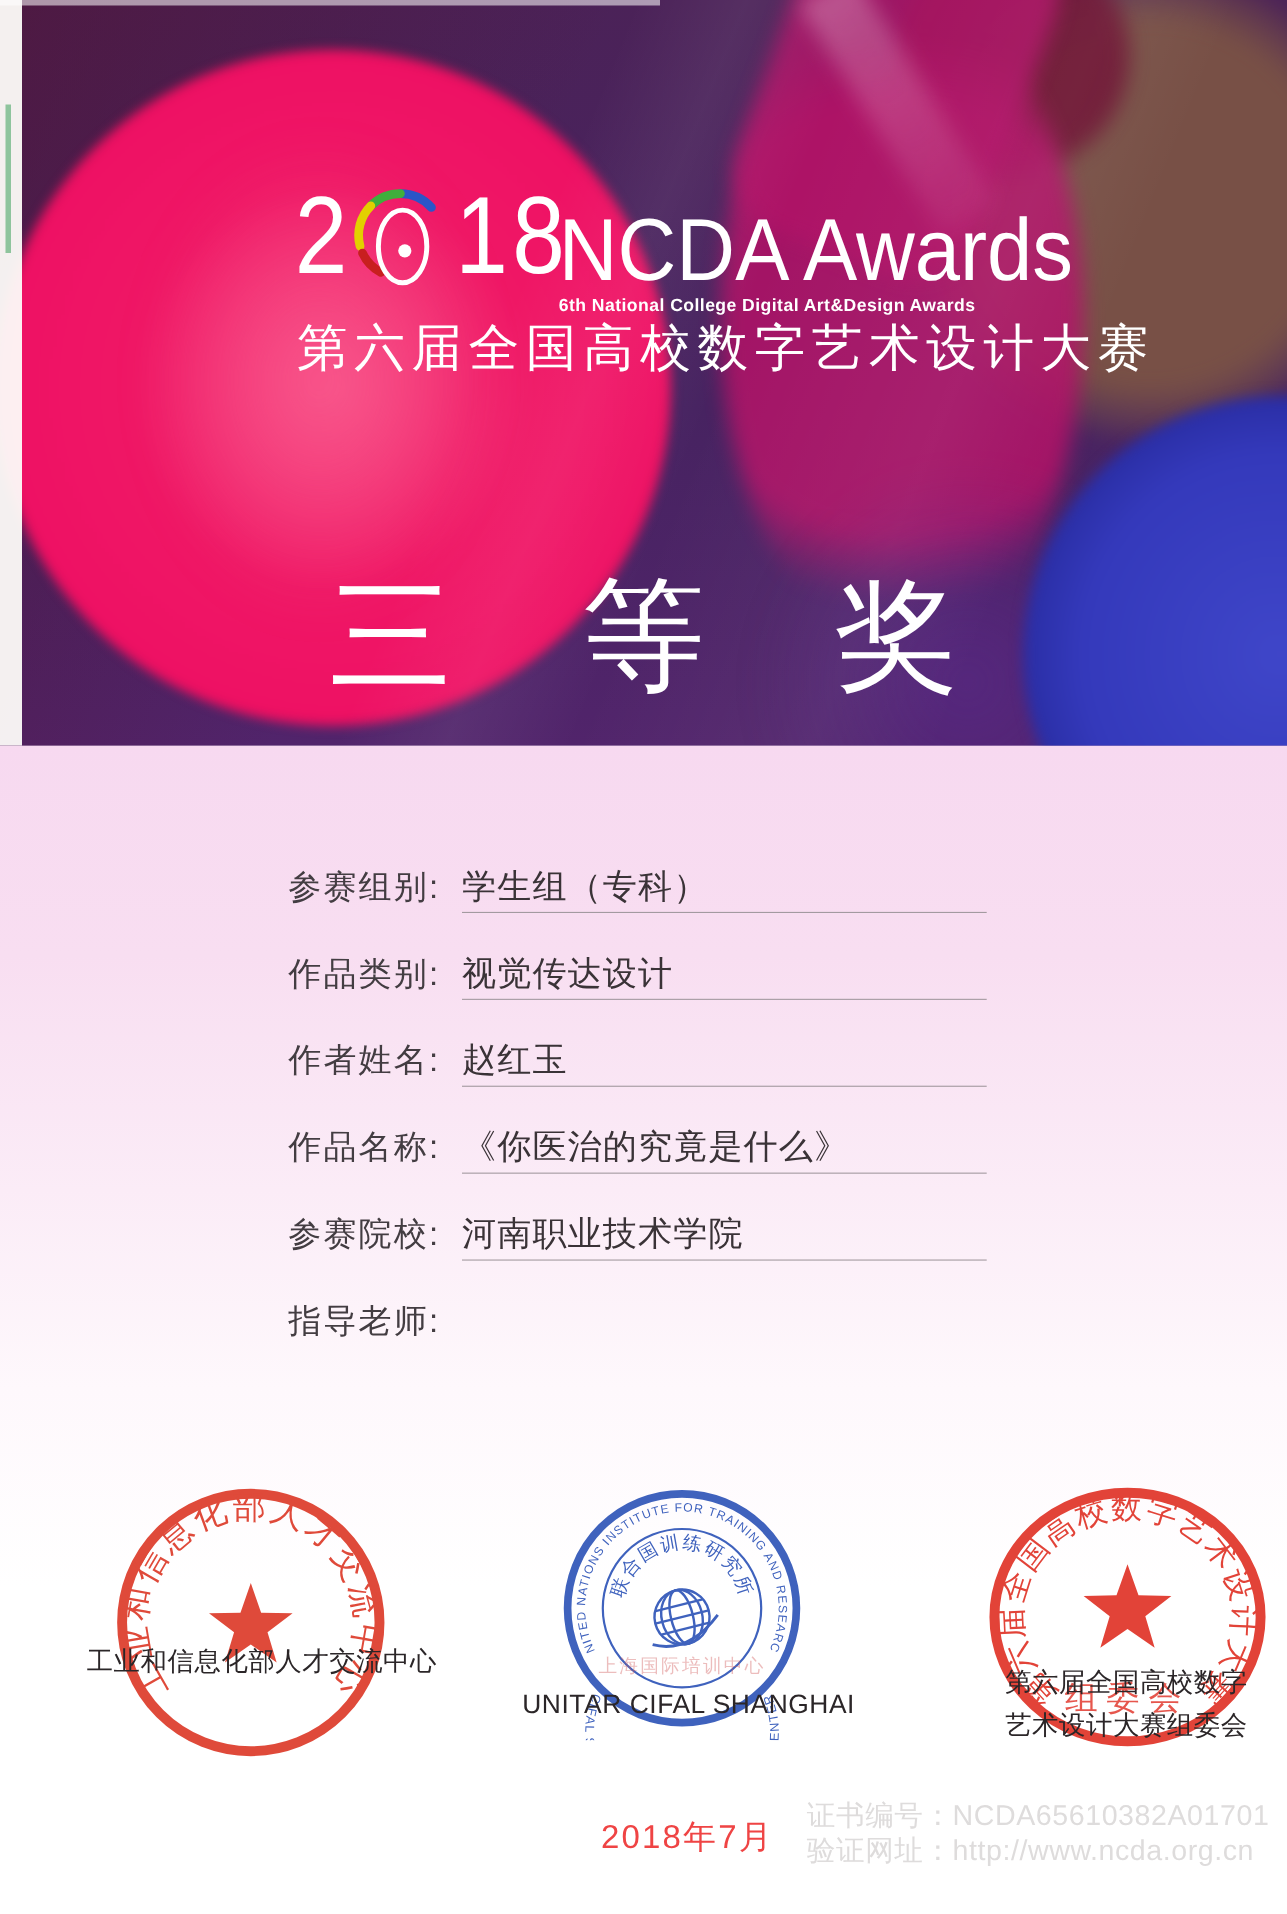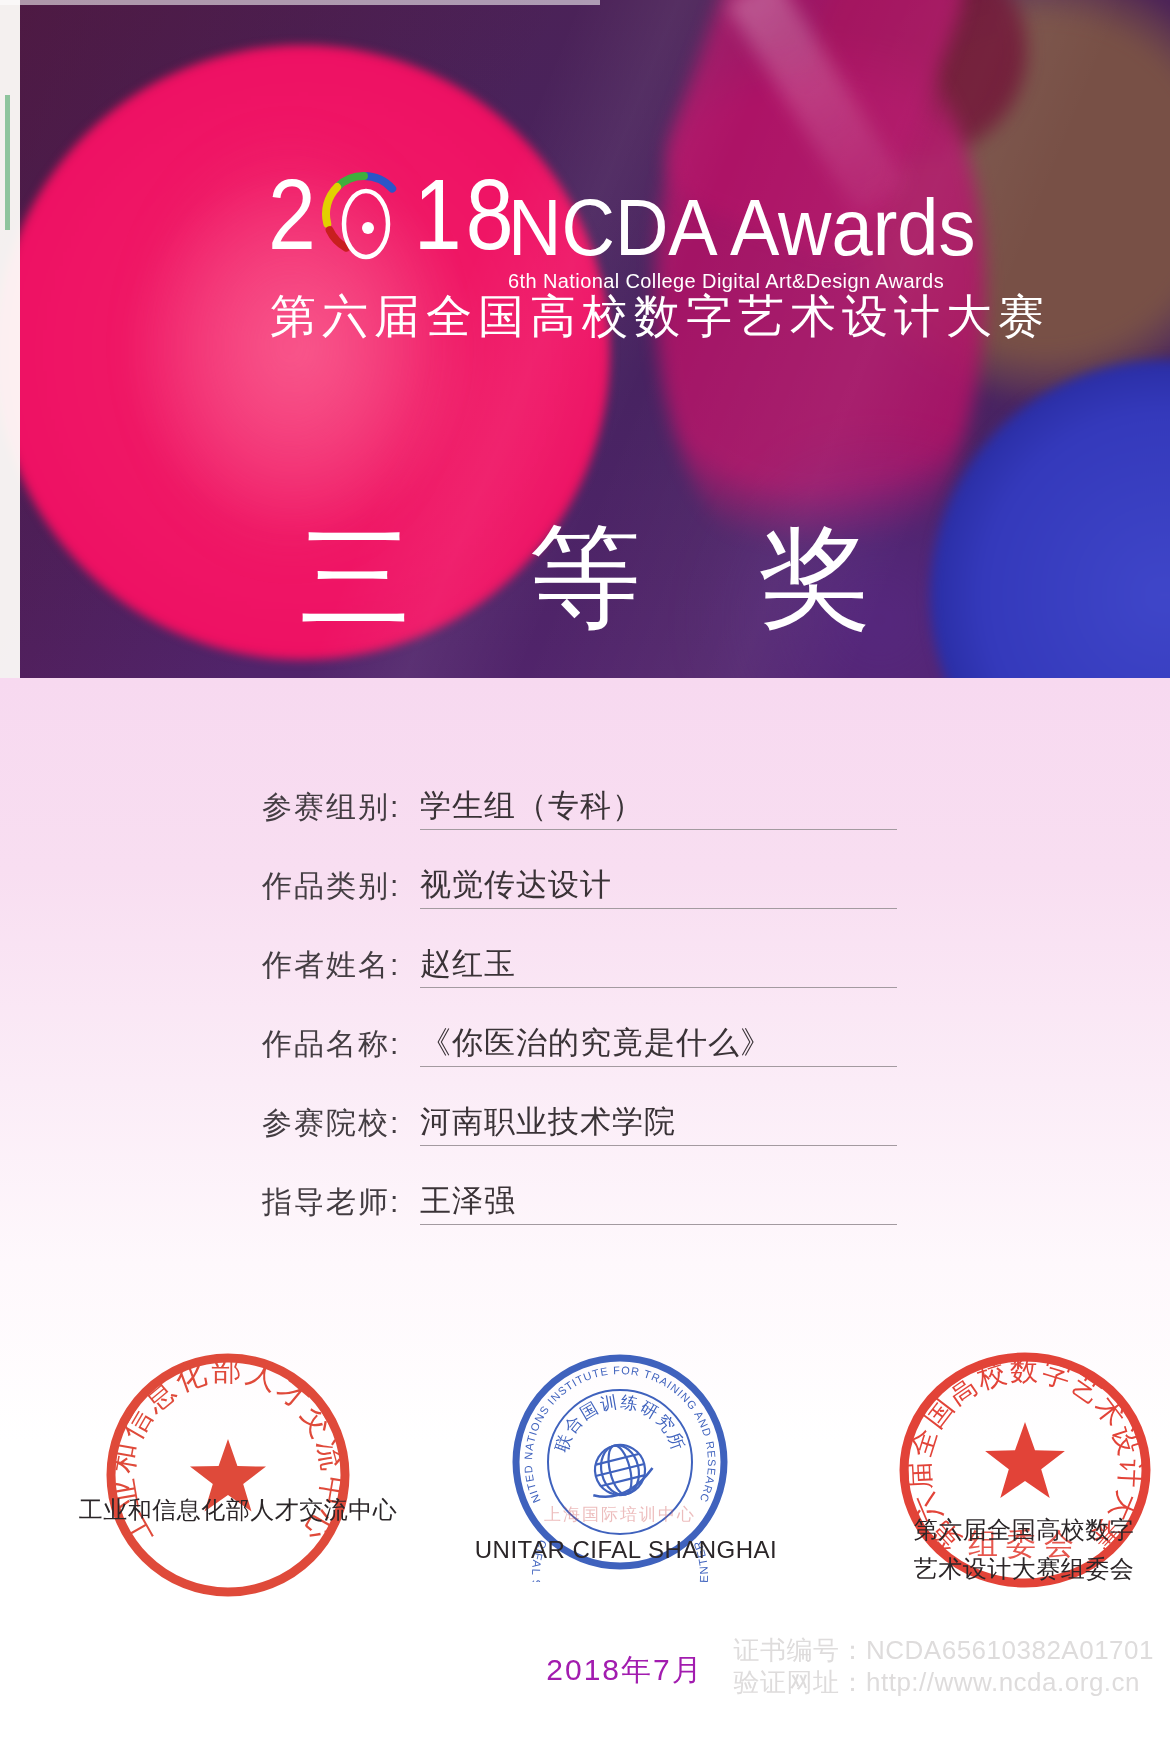--- a/index.html
+++ b/index.html
@@ -56,21 +56,21 @@
     background:rgba(255,255,255,.55); }
   
   .logo-row { position:absolute; left:268px; top:168px; display:flex; align-items:flex-end;
     color:#fff; }
   .logo-2018 { font-size:86px; font-weight:100; letter-spacing:4px; line-height:1;
     transform:scaleY(1.16); transform-origin:bottom; }
   .zero-svg { display:block; margin:0 2px -6px 0; }
   .ncda-block { position:absolute; left:508px; top:188px; color:#fff; }
   .ncda-title { font-size:74px; font-weight:200; letter-spacing:0px; line-height:1;
     transform:scaleY(1.08); transform-origin:top left; white-space:nowrap; }
-  .ncda-sub { margin-top:8px; font-size:20px; font-weight:400; letter-spacing:.4px; white-space:nowrap; }
+  .ncda-sub { margin-top:8px; font-size:16px; font-weight:700; letter-spacing:.4px; white-space:nowrap; }
   .zh-title { position:absolute; left:270px; top:286px; color:#fff;
     font-size:46px; font-weight:300; letter-spacing:6px; white-space:nowrap; }
   
   .award { position:absolute; left:0; top:516px; width:1170px; text-align:center;
     color:#fff; font-size:112px; font-weight:200; line-height:1.1;
     letter-spacing:118px; text-indent:118px; white-space:nowrap; }
   
   .body-bg { position:absolute; left:0; top:678px; width:1170px; height:1062px;
     background:linear-gradient(180deg, var(--body-pink) 0%, #f8def1 18%, #fbecf7 38%, #fef8fc 55%, #ffffff 72%); }
   .field-row { position:absolute; left:262px; width:640px; height:58px; }
@@ -82,21 +82,21 @@
   
   .stamp { position:absolute; }
   .stamp svg { display:block; }
   .seal-text { font-family:"Liberation Sans", sans-serif; }
   .caption { position:absolute; color:#2b2628; text-align:center; }
   .cap-left   { left:78px;  top:1494px; width:320px; font-size:24px; letter-spacing:.5px; }
   .cap-middle { left:466px; top:1500px; width:320px; font-size:24px; letter-spacing:.5px;margin-top:36px; }
   .cap-right  { left:898px; top:1510px; width:252px; font-size:24px; line-height:39px; letter-spacing:.5px; }
   
   .date { position:absolute; left:460px; top:1650px; width:330px; text-align:center;
-    font-size:30px; color:#a21caf; letter-spacing:2px; }
+    font-size:30px; color:#ef4444; letter-spacing:2px; }
   .corner { position:absolute; right:16px; top:1634px; text-align:left;
     font-size:26px; line-height:32px; color:var(--corner-gray); letter-spacing:.5px; white-space:nowrap; }
 </style>
 </head>
 <body>
 
 <div class="page">
 
   <div class="header">
     <div class="bokeh bk-brown"></div>
@@ -151,21 +151,20 @@
   <div class="field-row" style="top:1015px">
     <span class="field-label">作品名称:</span>
     <span class="field-line"><span class="field-value">《你医治的究竟是什么》</span></span>
   </div>
   <div class="field-row" style="top:1094px">
     <span class="field-label">参赛院校:</span>
     <span class="field-line"><span class="field-value">河南职业技术学院</span></span>
   </div>
   <div class="field-row" style="top:1173px">
     <span class="field-label">指导老师:</span>
-    <span class="field-line"><span class="field-value">王泽强</span></span>
   </div>
 
   <div class="stamp" style="left:100px; top:1347px">
     <svg width="256" height="256" viewBox="0 0 256 256" opacity="0.92">
       <circle cx="128" cy="128" r="117" fill="none" stroke="#dd3b2a" stroke-width="9"></circle>
       <path id="lring" d="M 60.8 195.2 A 95 95 0 1 1 195.2 195.2" fill="none"></path>
       <text class="seal-text" fill="#dd3b2a" font-size="30" letter-spacing="3" text-anchor="middle">
         <textPath href="#lring" startOffset="50%">工业和信息化部人才交流中心</textPath>
       </text>
       <polygon fill="#dd3b2a" points="128,92 137.4,119.1 166.0,119.6 143.2,136.9 151.5,164.4 128,148 104.5,164.4 112.8,136.9 90.0,119.6 118.6,119.1"></polygon>

